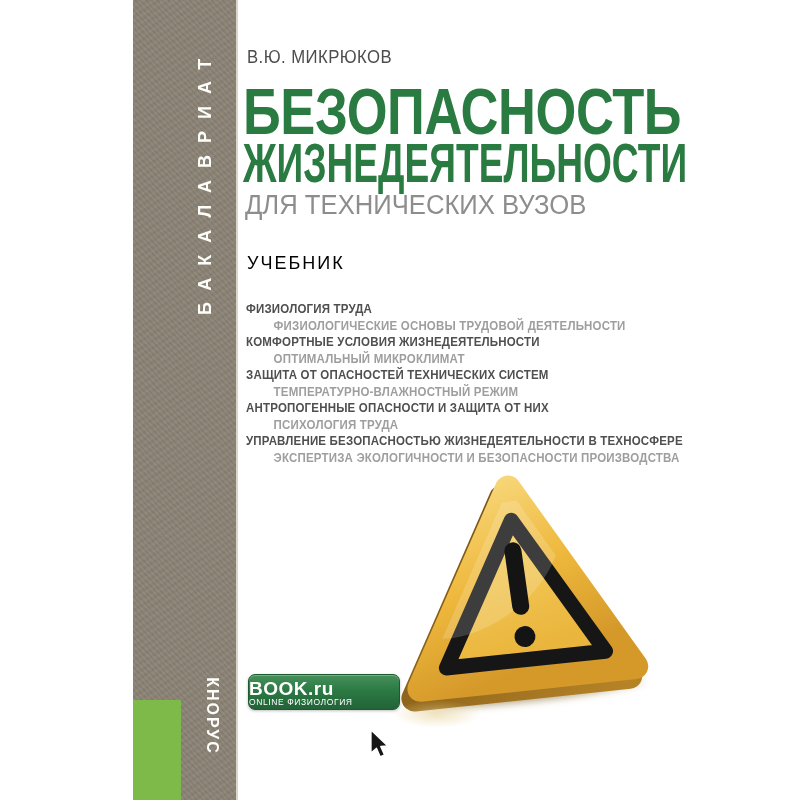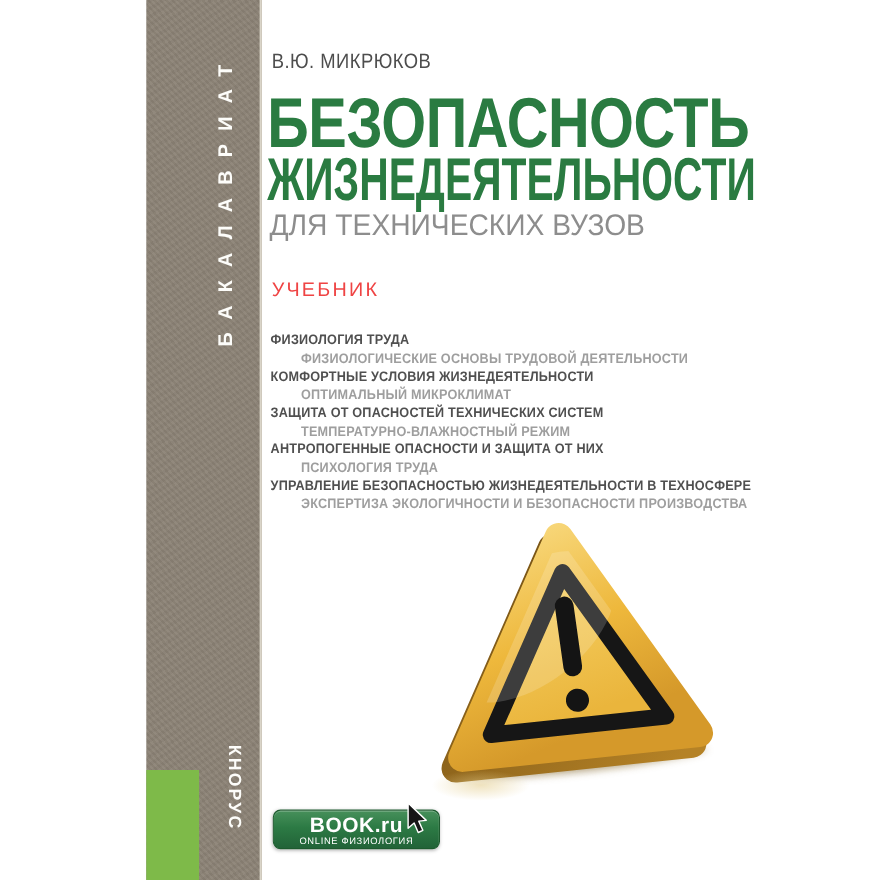--- a/index.html
+++ b/index.html
@@ -44,42 +44,42 @@
   }
   .title-line2{
     position:absolute;left:243px;top:136px;font-size:55px;font-weight:bold;color:#2a7b41;
     line-height:1;transform:scaleX(.675);transform-origin:0 0;white-space:nowrap;
   }
   .subtitle{
     position:absolute;left:245px;top:190px;font-size:27px;color:#8d8d8d;
     transform:scaleX(.95);transform-origin:0 0;white-space:nowrap;
   }
   .edition{
-    position:absolute;left:247px;top:253px;font-size:18px;color:#ef4444;
+    position:absolute;left:247px;top:253px;font-size:18px;color:#000000;
     letter-spacing:2px;white-space:nowrap;
   }
   .topics{
     position:absolute;left:246px;top:301px;font-size:12.5px;font-weight:bold;
     line-height:16.5px;transform:scaleX(.92);transform-origin:0 0;white-space:nowrap;
   }
   .topic-main{color:#4f4f4f;letter-spacing:.2px;}
   .topic-sub{color:#9e9e9e;margin-left:30px;letter-spacing:.2px;}
   
   .warning{position:absolute;left:383px;top:456px;width:270px;height:258px;}
   .glow-streak{
     position:absolute;left:392px;top:700px;width:90px;height:28px;
     background:radial-gradient(ellipse at center,rgba(228,205,140,.55) 0%,rgba(228,205,140,0) 70%);
   }
   
   .badge{
-    position:absolute;left:248px;top:736px;width:150px;height:34px;border-radius:7px;
+    position:absolute;left:248px;top:674px;width:150px;height:34px;border-radius:7px;
     background:linear-gradient(180deg,#47905b 0%,#2c7a44 45%,#226338 100%);
     border:1px solid #1d5a2e;
     box-shadow:inset 0 1px 0 rgba(255,255,255,.28), 0 1px 3px rgba(0,0,0,.25);
-    text-align:center;color:#ffffff;cursor:pointer;
+    color:#ffffff;cursor:pointer;
   }
   .badge-title{font-size:19px;font-weight:bold;line-height:19px;margin-top:4px;letter-spacing:.5px;}
   .badge-sub{font-size:8.5px;line-height:9px;letter-spacing:.6px;}
   .cursor-icon{position:absolute;left:363px;top:728px;width:32px;height:34px;}
 </style>
 </head>
 <body>
 
 <div class="canvas">
 

